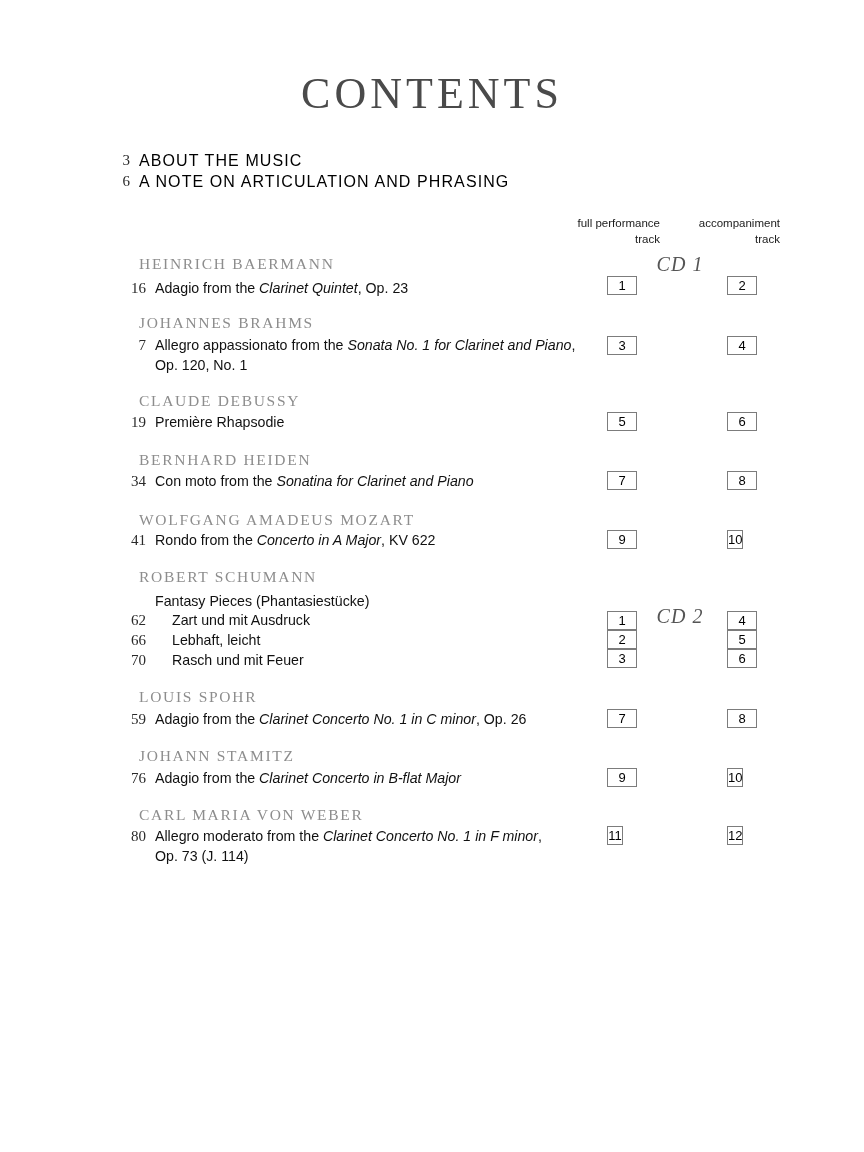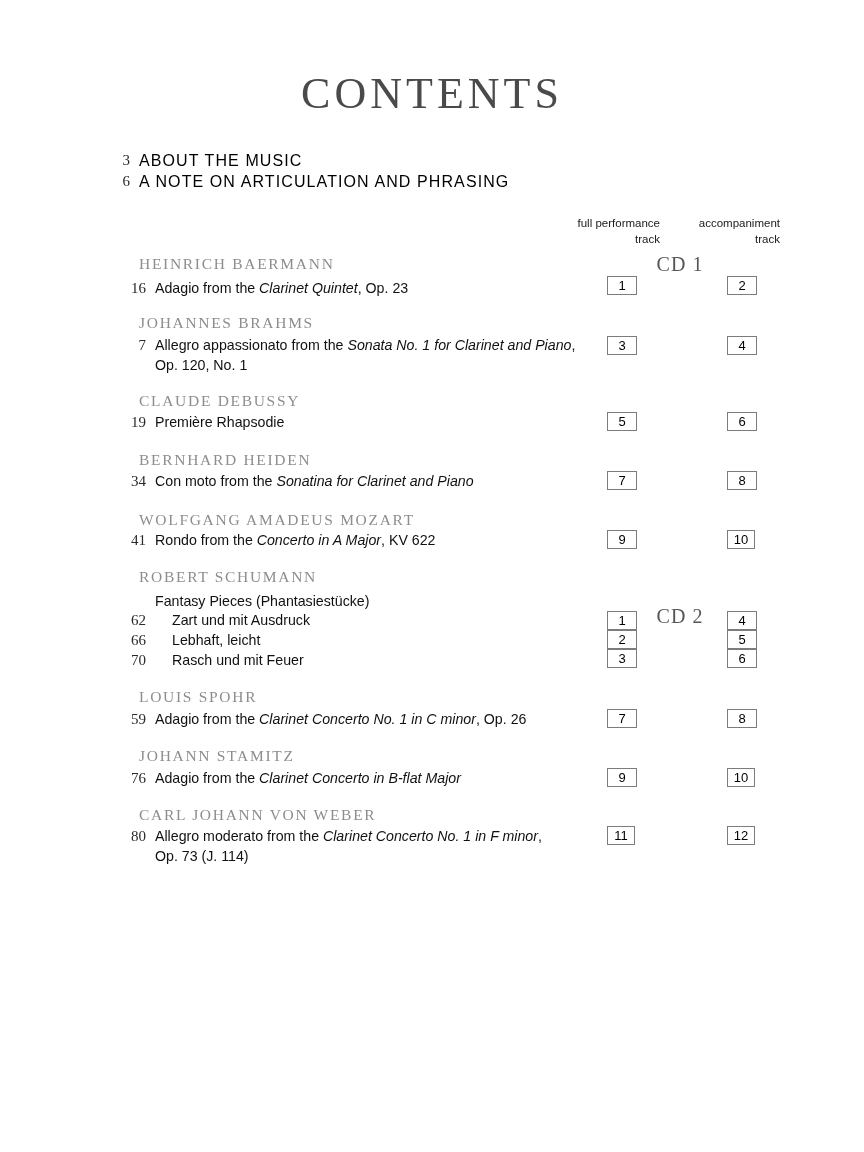--- a/index.html
+++ b/index.html
@@ -87,20 +87,21 @@
   
   .cd-marker {
     position: absolute;
     font-family: "Liberation Serif", serif;
     font-size: 20px;
     color: #555555;
     letter-spacing: 1px;
     text-align: center;
     width: 80px;
     left: 640px;
+    font-style: italic;
   }
 
   
   .entries {
     position: absolute;
     top: 0;
     left: 0;
     width: 864px;
   }
   .entry {
@@ -152,21 +153,21 @@
     border: 1px solid #7c7c7c;
     background: #ffffff;
     height: 19px;
     width: 30px;
     font-family: "Liberation Sans", sans-serif;
     font-size: 13px;
     color: #000000;
     text-align: center;
     line-height: 17px;
   }
-  .trk.wide { width: 28px; }
+  .trk.wide { width: 16px; }
   .trk.full { left: 607px; }
   .trk.accomp { left: 727px; }
 </style>
 </head>
 <body>
 
 <div class="page">
 
   <div class="title">CONTENTS</div>
 
@@ -277,21 +278,21 @@
       <div class="entry" style="top: 747px;">
         <div class="composer">JOHANN STAMITZ</div>
       </div>
       <div class="line" style="top: 770px;">
         <div class="pg">76</div>
         <div class="work">Adagio from the <i>Clarinet Concerto in B-flat Major</i></div>
       </div>
       <div class="trk full" style="top: 768px;">9</div>
       <div class="trk accomp wide" style="top: 768px;">10</div>
       <div class="entry" style="top: 806px;">
-        <div class="composer">CARL JOHANN VON WEBER</div>
+        <div class="composer">CARL MARIA VON WEBER</div>
       </div>
       <div class="line" style="top: 828px;">
         <div class="pg">80</div>
         <div class="work">Allegro moderato from the <i>Clarinet Concerto No. 1 in F minor</i>,</div>
       </div>
       <div class="trk full wide" style="top: 826px;">11</div>
       <div class="trk accomp wide" style="top: 826px;">12</div>
       <div class="line" style="top: 848px;">
         <div class="work">Op. 73 (J. 114)</div>
       </div>

